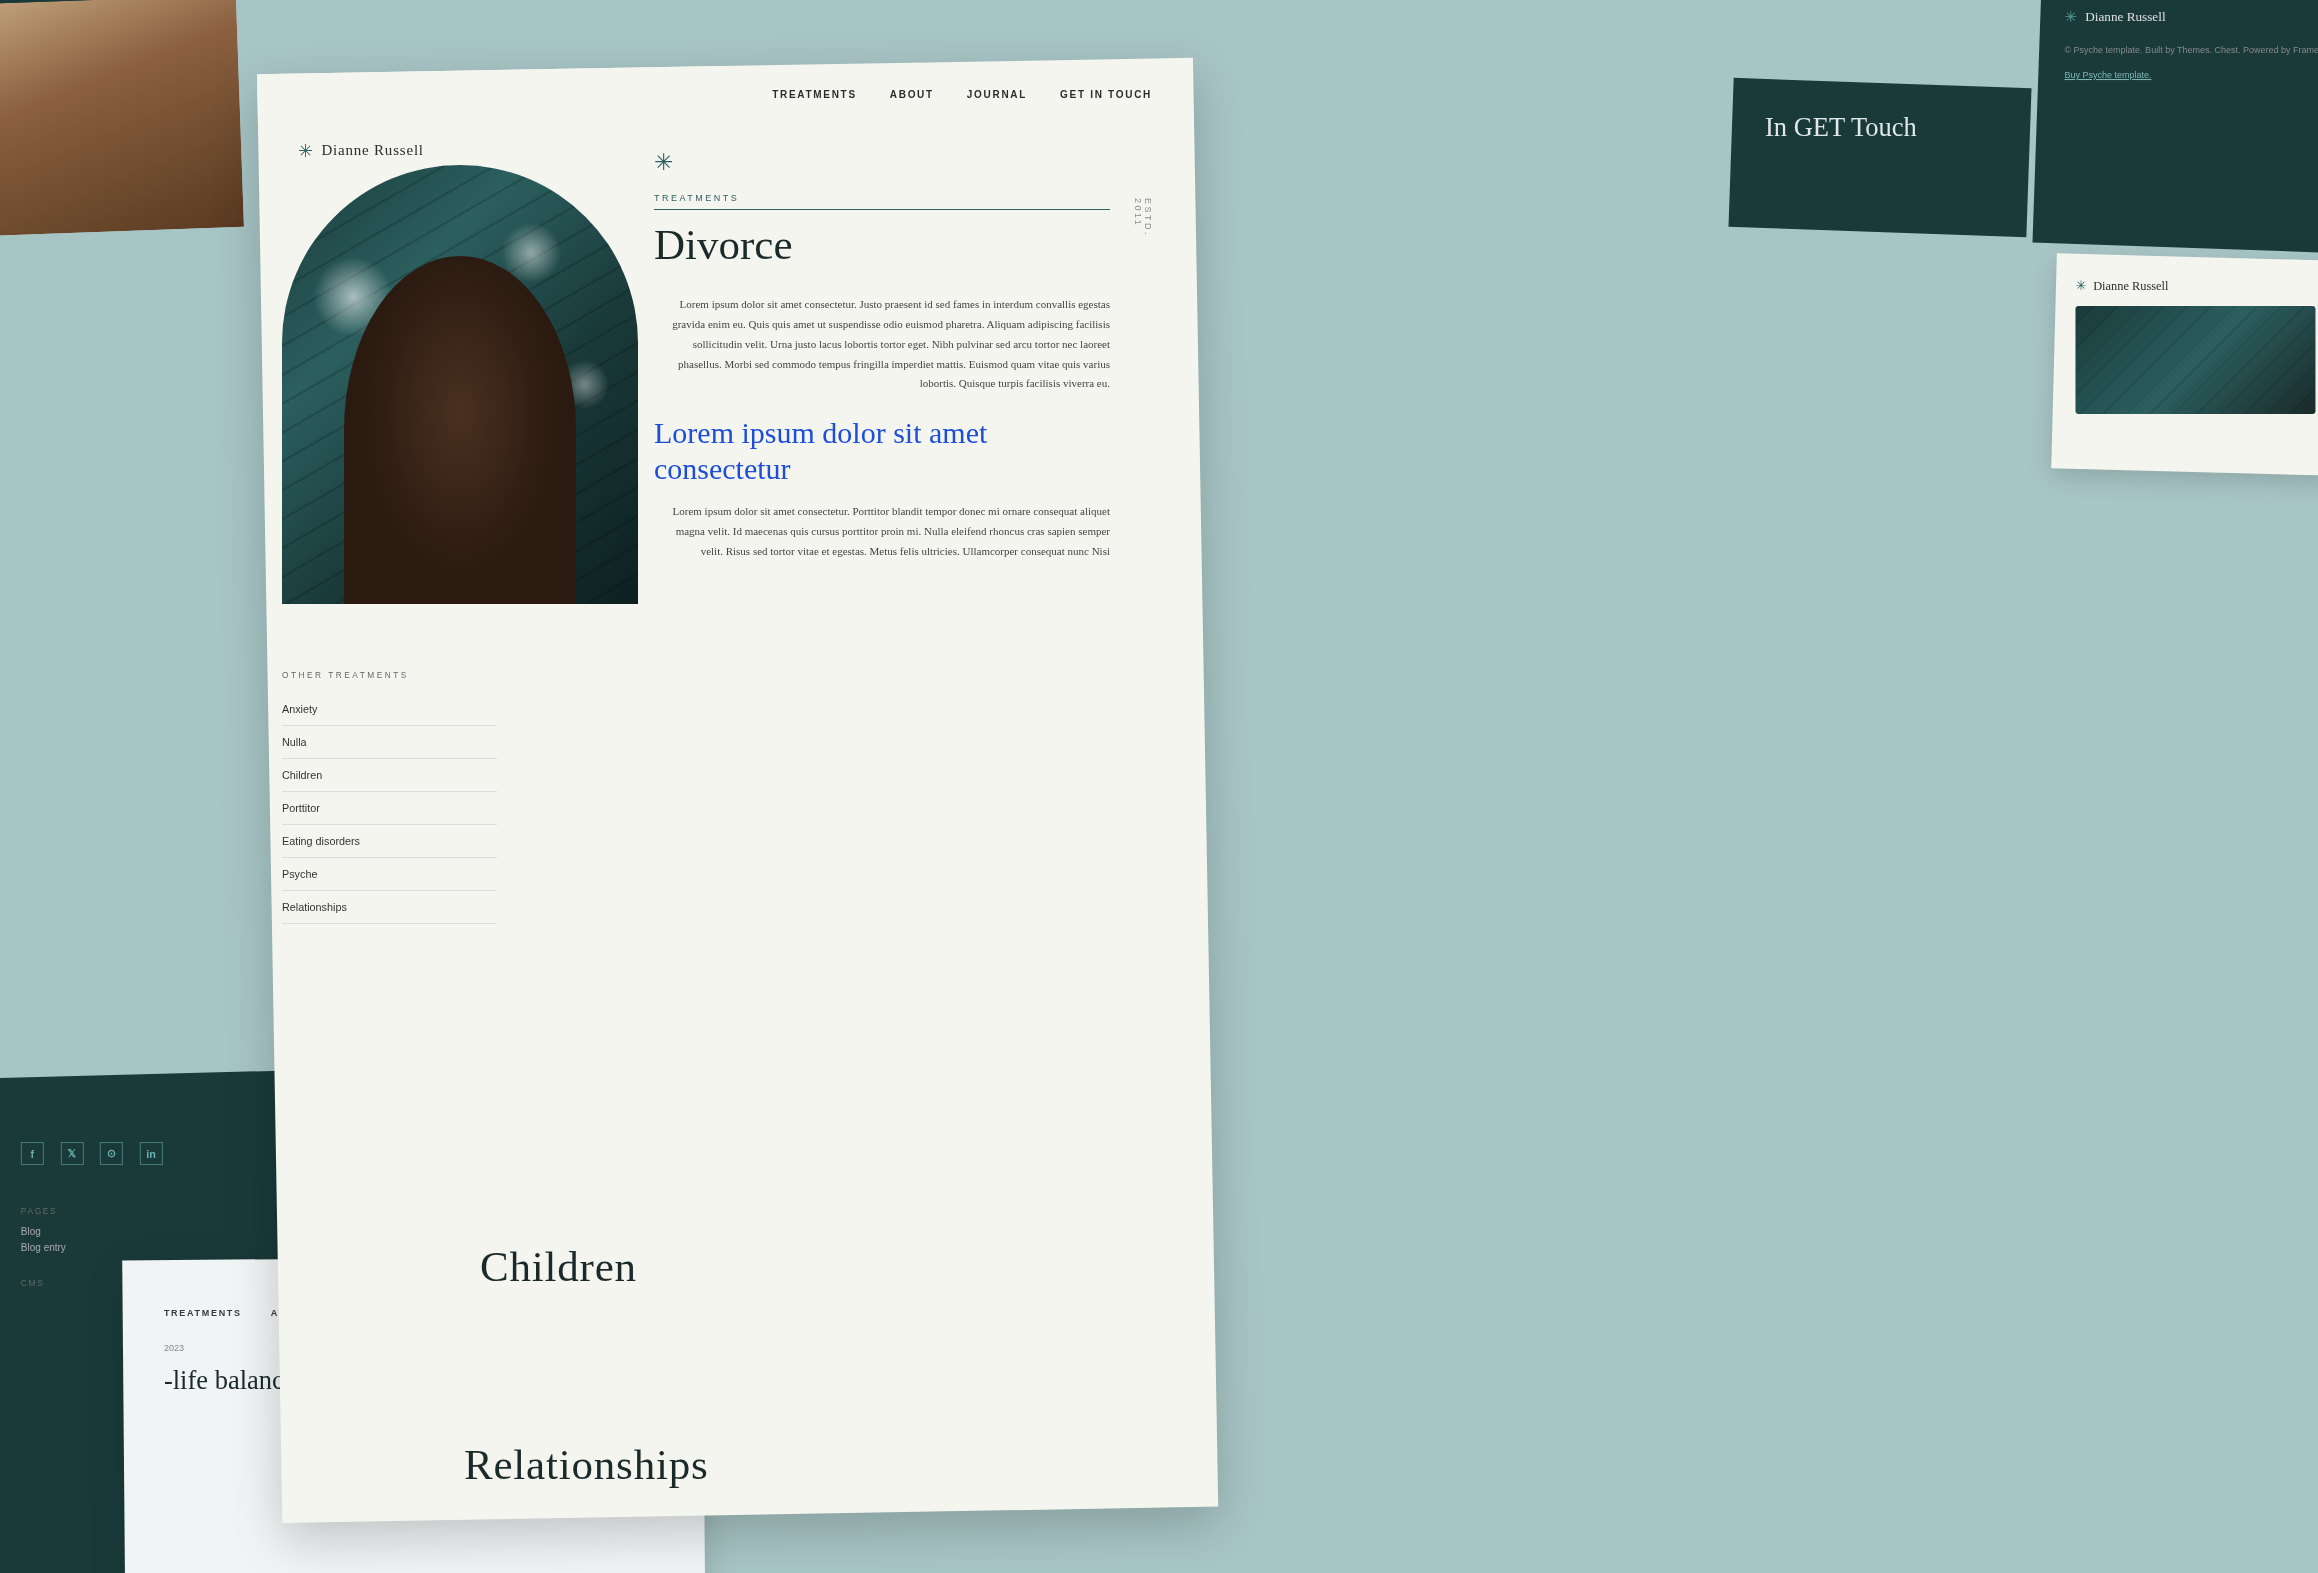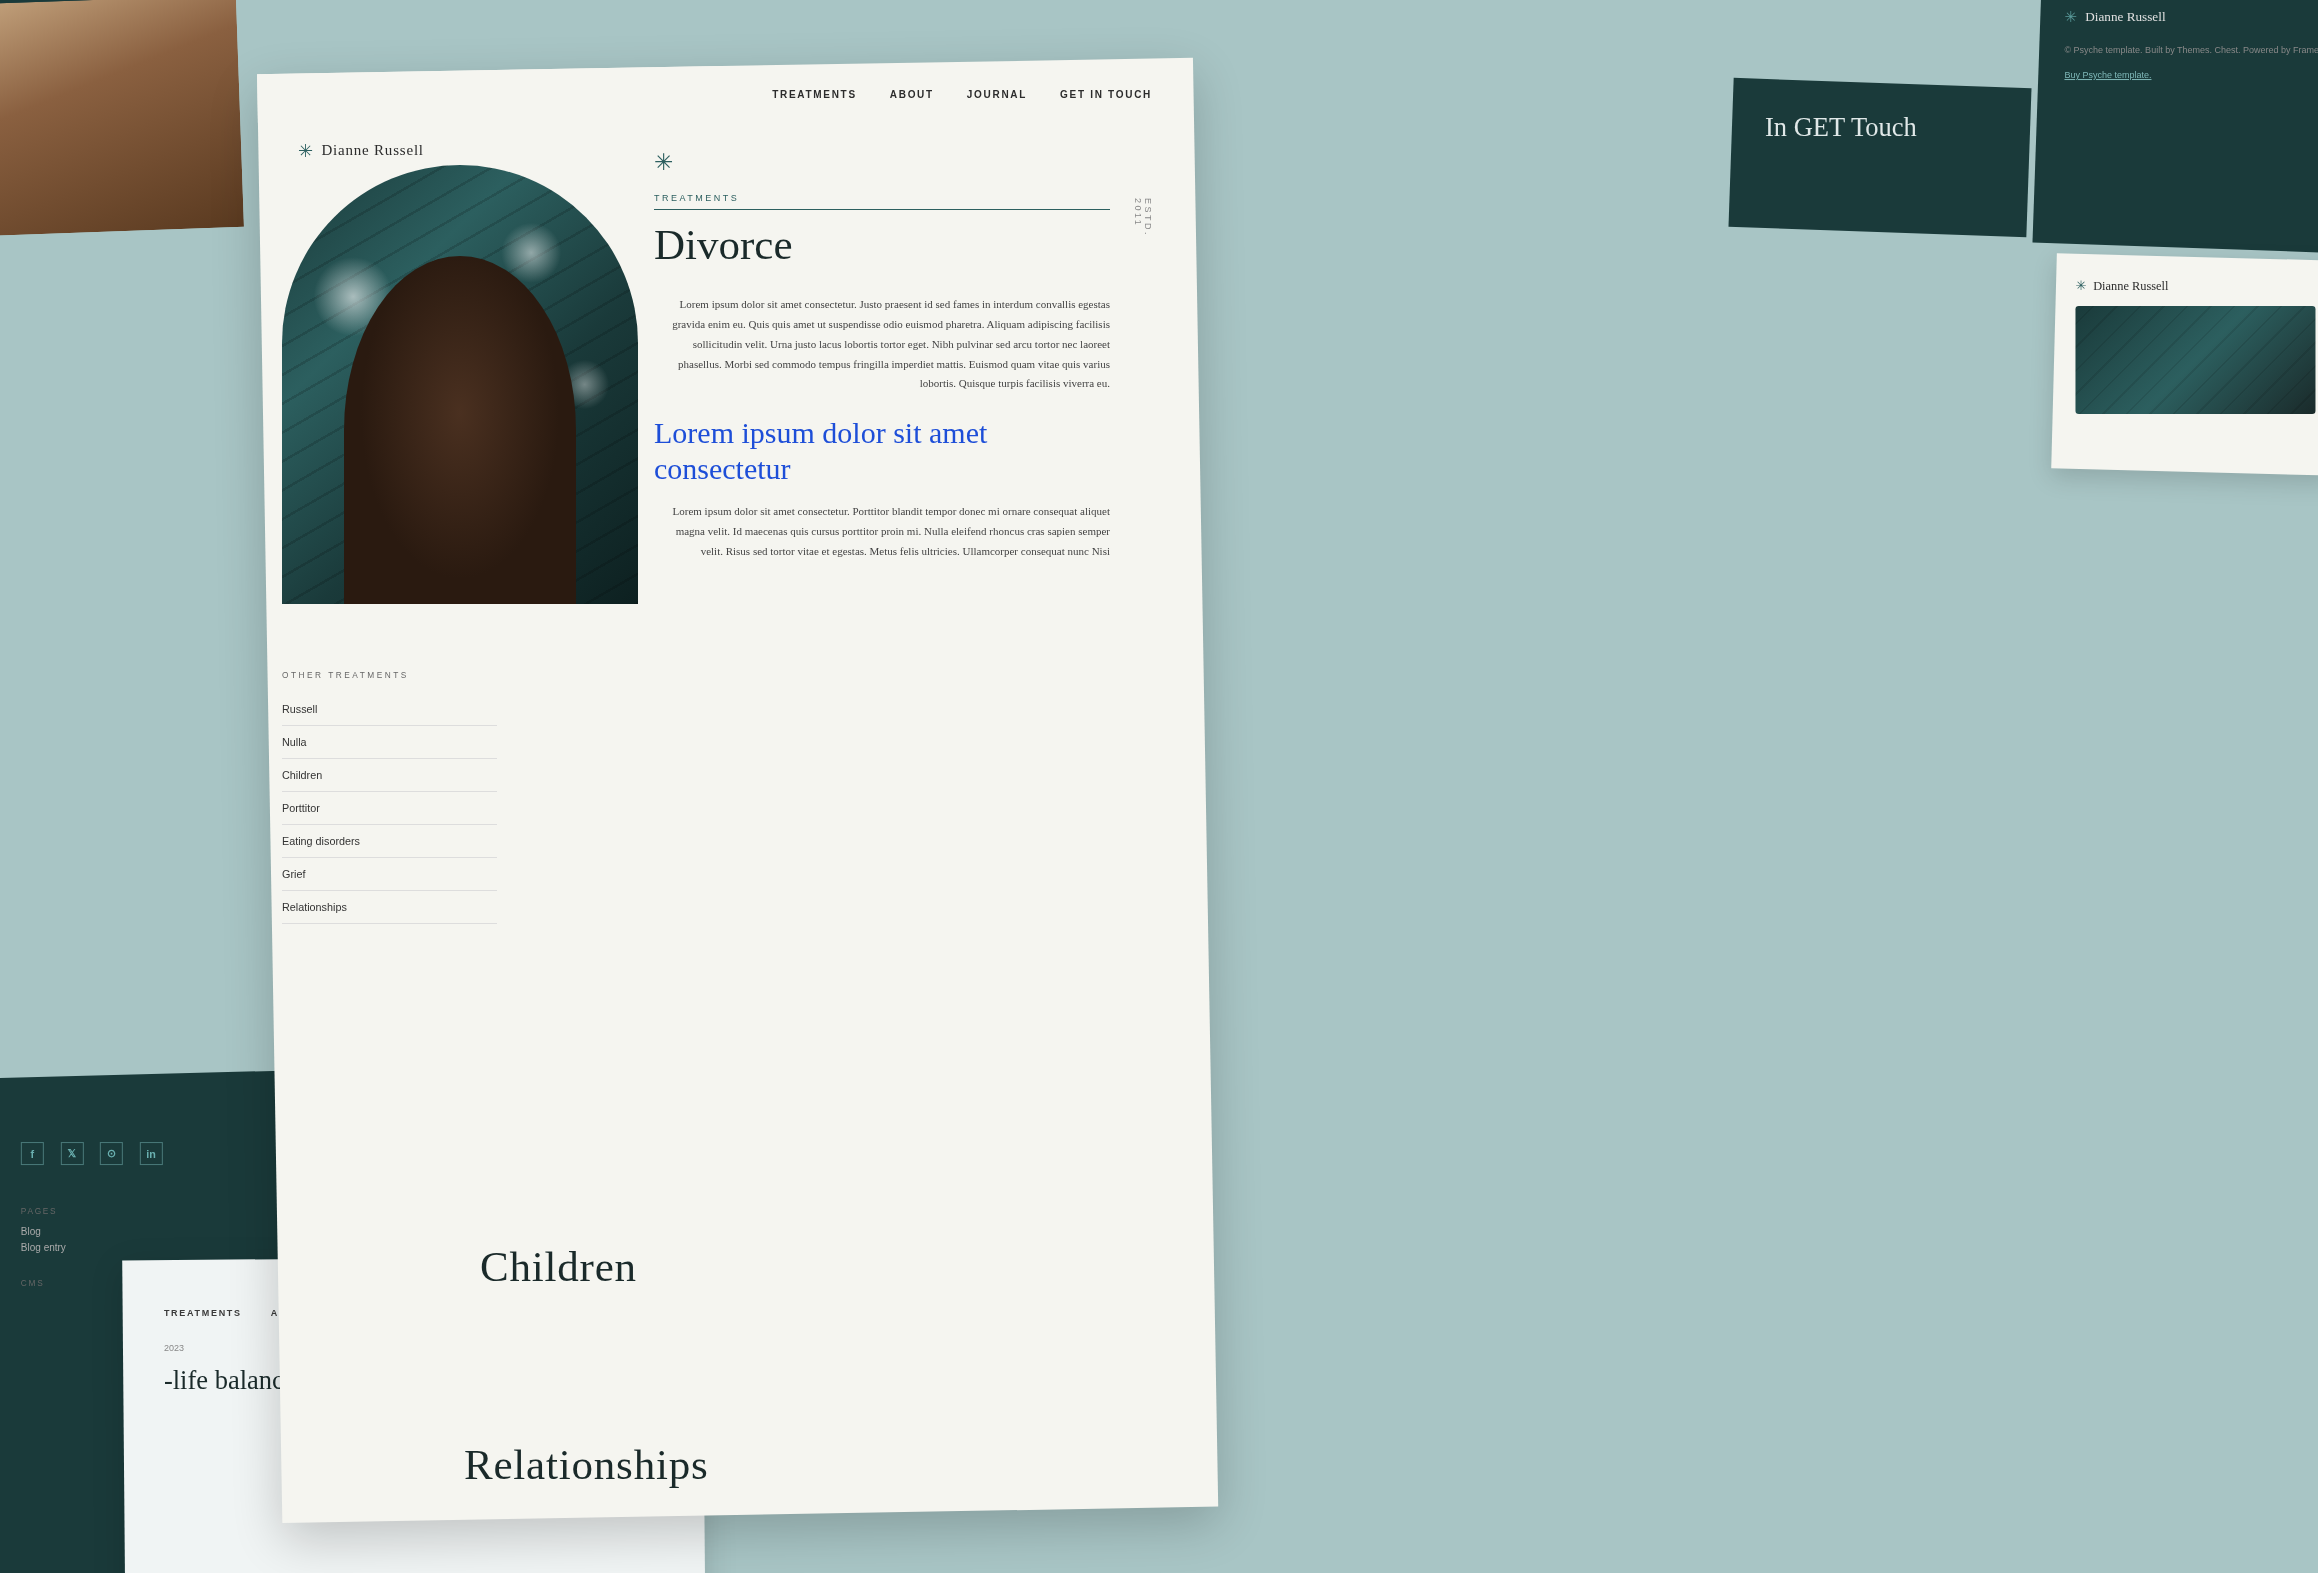--- a/index.html
+++ b/index.html
@@ -640,26 +640,26 @@
 
       <p class="body-text">Lorem ipsum dolor sit amet consectetur. Justo praesent id sed fames in interdum convallis egestas gravida enim eu. Quis quis amet ut suspendisse odio euismod pharetra. Aliquam adipiscing facilisis sollicitudin velit. Urna justo lacus lobortis tortor eget. Nibh pulvinar sed arcu tortor nec laoreet phasellus. Morbi sed commodo tempus fringilla imperdiet mattis. Euismod quam vitae quis varius lobortis. Quisque turpis facilisis viverra eu.</p>
 
       <h2 class="section-heading">Lorem ipsum dolor sit amet consectetur</h2>
 
       <p class="body-text">Lorem ipsum dolor sit amet consectetur. Porttitor blandit tempor donec mi ornare consequat aliquet magna velit. Id maecenas quis cursus porttitor proin mi. Nulla eleifend rhoncus cras sapien semper velit. Risus sed tortor vitae et egestas. Metus felis ultricies. Ullamcorper consequat nunc Nisi</p>
     </div>
 
     <div class="sidebar-treatments">
       <div class="other-treatments-label">OTHER TREATMENTS</div>
-      <div class="treatment-item">Russell</div>
+      <div class="treatment-item">Anxiety</div>
       <div class="treatment-item">Nulla</div>
       <div class="treatment-item">Children</div>
       <div class="treatment-item">Porttitor</div>
       <div class="treatment-item">Eating disorders</div>
-      <div class="treatment-item">Grief</div>
+      <div class="treatment-item">Psyche</div>
       <div class="treatment-item">Relationships</div>
     </div>
 
   </div>
 </div>
 
 <div class="children-label-panel">
   <span class="children-text">Children</span>
 </div>
 

